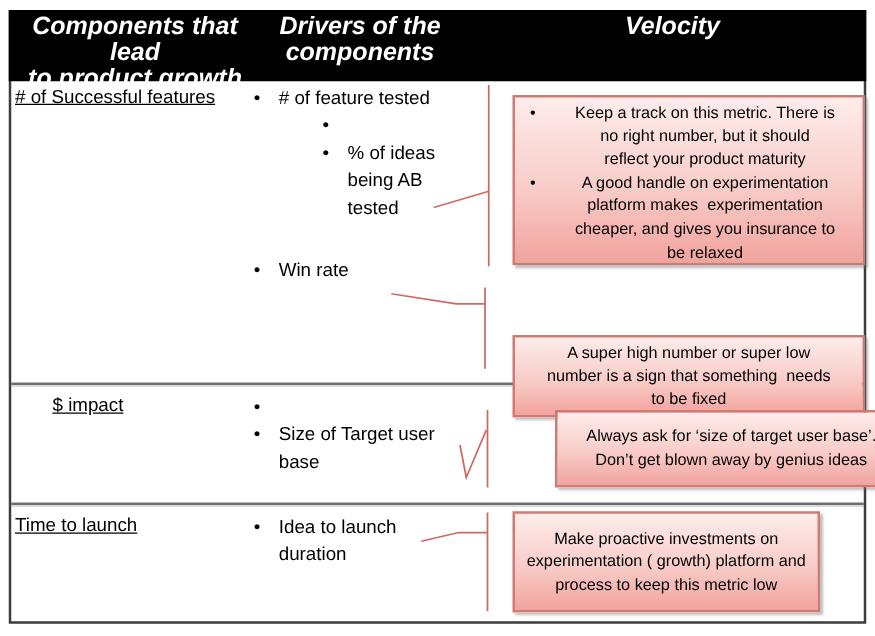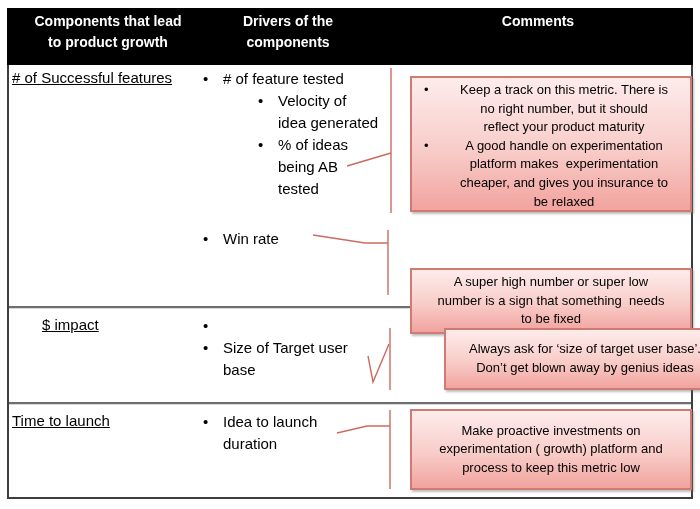--- a/index.html
+++ b/index.html
@@ -10,21 +10,21 @@
   .table-frame {
     position:absolute; left:7px; top:8px; width:686px; height:491px;
     border:2px solid var(--table-border); box-sizing:border-box; background:#fff;
   }
   .thead {
     position:absolute; left:7px; top:8px; width:686px; height:57px;
     background:var(--header-bg);
   }
   .th {
     position:absolute; color:var(--header-text); font-weight:bold;
-    font-size:14px; line-height:21px; text-align:center; white-space:pre-line;
+    font-size:20px; line-height:21px; text-align:center; white-space:pre-line;font-style:italic;
   }
   .th1 { left:8px;   top:11px; width:200px; }
   .th2 { left:218px; top:11px; width:140px; }
   .th3 { left:410px; top:11px; width:256px; }
 
   .comp { position:absolute; left:12px; font-size:15px; line-height:20px; width:180px;text-decoration:underline; }
   .comp.r1 { top:68px; }
   .comp.r2 { top:315px;margin-left:30px; }
   .comp.r3 { top:411px; }
 
@@ -52,38 +52,38 @@
     border:2px solid var(--box-border);
     background:linear-gradient(180deg, var(--box-gradient-top) 0%, #f8ccc8 55%, var(--box-gradient-bottom) 100%);
     box-shadow:2px 2px 2px rgba(110,110,110,0.45);
     font-size:13px; line-height:18.6px;
   }
   .cbox .ctext { white-space:pre; text-align:center; }
   .cbox.centered { display:flex; align-items:center; justify-content:center; }
   .box1 { left:410px; top:76px;  width:282px; height:136px; padding-top:3px; }
   .box2 { left:410px; top:228px; width:282px; height:66px;margin-top:40px;  }
   .box3 { left:410px; top:328px; width:282px; height:62px;margin-left:34px;  }
-  .box4 { left:410px; top:409px; width:282px; height:81px;  }
+  .box4 { left:410px; top:409px; width:246px; height:81px;  }
   .citem { display:flex; }
   .citem .b { width:24px; padding-left:12px; flex:none; }
   .citem .ctext { flex:1; padding-right:10px; }
 </style>
 </head>
 <body>
 
 <div class="page">
 
   <div class="table-frame"></div>
 
   <div class="thead"></div>
   <div class="th th1">Components that lead
 to product growth</div>
   <div class="th th2">Drivers of the
 components</div>
-  <div class="th th3">Comments</div>
+  <div class="th th3">Velocity</div>
 
   <div class="rowline d1"></div>
   <div class="rowline d2"></div>
 
   <svg class="callouts" width="700" height="509">
     <g fill="none" stroke="#cd6a60" stroke-width="1.4">
       <path d="M391,68 V213"></path>
       <path d="M347,166 L391,153"></path>
       <path d="M313,235 L365,243 H388"></path>
       <path d="M388,230 V295"></path>
@@ -96,22 +96,20 @@
 
   <div class="comp r1"># of Successful features</div>
 
   <div class="drivers r1">
     <div class="drv l1">
       <span class="b">•</span>
       <span class="txt"># of feature tested</span>
     </div>
     <div class="drv l2">
       <span class="b">•</span>
-      <span class="txt">Velocity of
-idea generated</span>
     </div>
     <div class="drv l2">
       <span class="b">•</span>
       <span class="txt">% of ideas
 being AB
 tested</span>
     </div>
     <div class="drv l1 gap">
       <span class="b">•</span>
       <span class="txt">Win rate</span>

